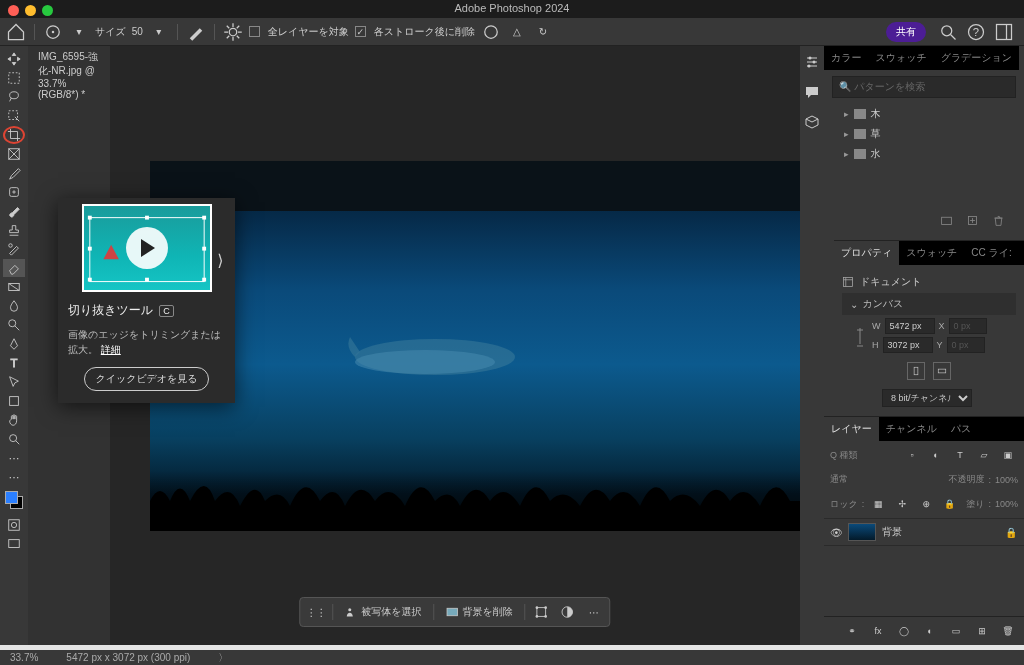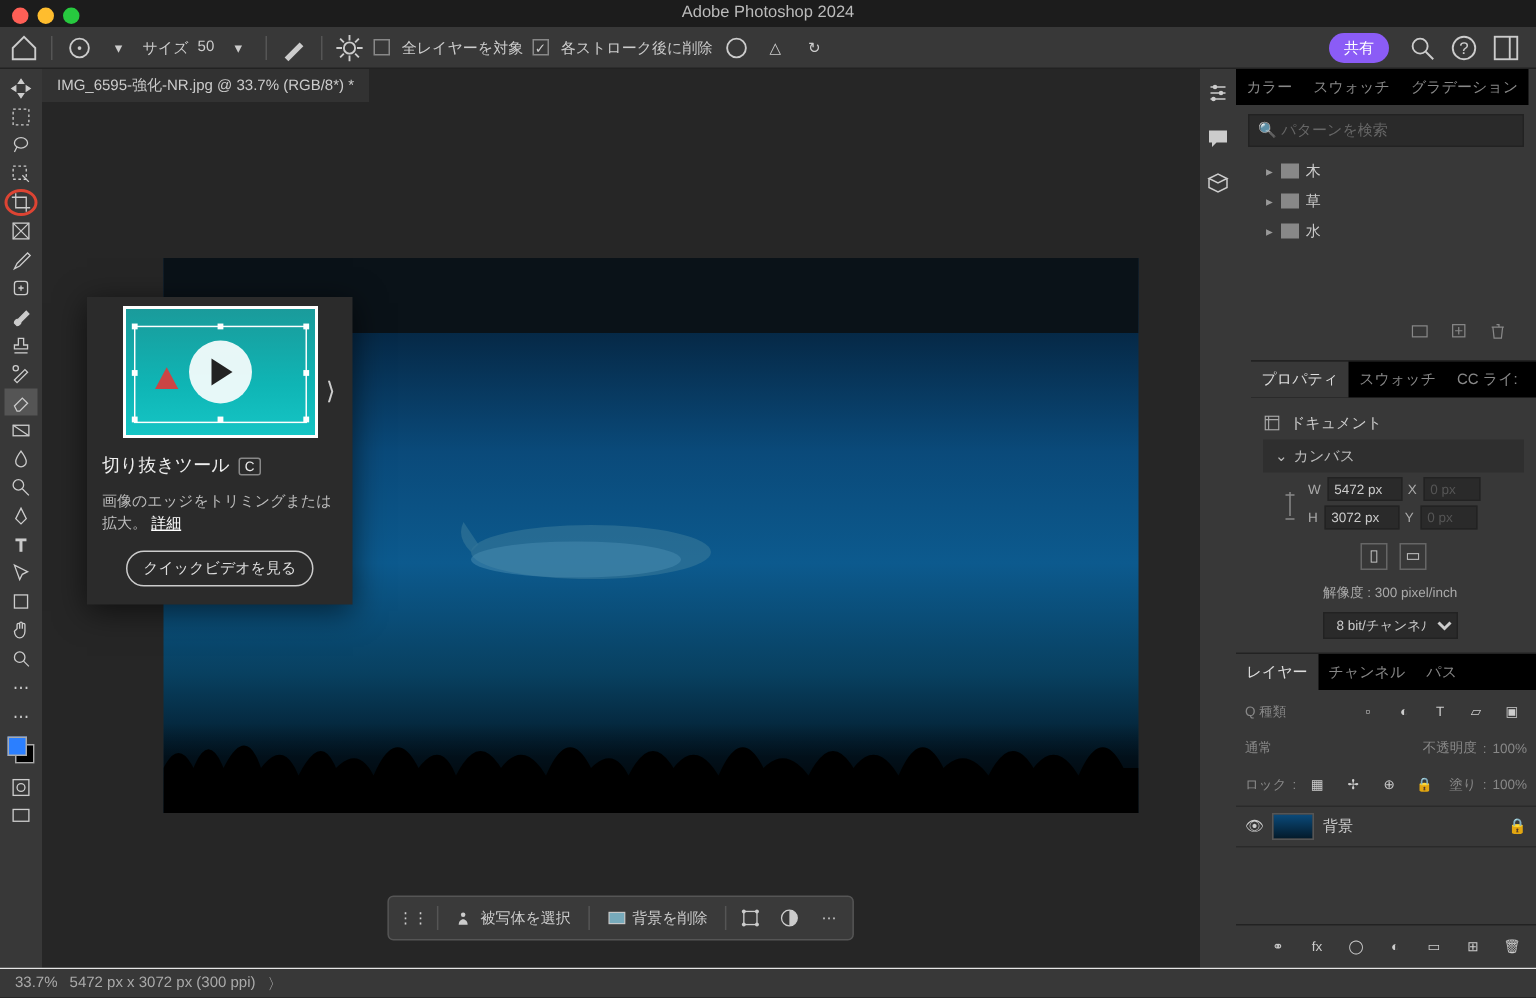--- a/index.html
+++ b/index.html
@@ -4,35 +4,35 @@
 <style>
 * { margin:0; padding:0; box-sizing:border-box; font-family:"Hiragino Kaku Gothic Pro",sans-serif; }
 body { width:1024px; height:665px; background:#1c1c1c; color:#ccc; font-size:11px; overflow:hidden; position:relative; }
 .traffic-lights { position:absolute; top:5px; left:8px; display:flex; gap:6px; z-index:30; }
 .tl { width:11px; height:11px; border-radius:50%; }
 .tl.red{background:#ff5f56}.tl.yellow{background:#ffbd2e}.tl.green{background:#27c93f}
 .titlebar { height:18px; position:relative; }
 .app-title { position:absolute; left:50%; transform:translateX(-50%); top:2px; color:#bbb; font-size:11px; }
 .toolbar-top { height:28px; background:#383838; display:flex; align-items:center; padding:0 6px; gap:6px; font-size:10px; color:#ccc; border-bottom:1px solid #222; position:relative;}
 .icon-btn { width:20px; height:20px; display:flex; align-items:center; justify-content:center; color:#ccc; cursor:pointer; }
-.share-btn { background:#8b5cf6; color:#fff; padding:3px 10px; border-radius:10px; font-size:10px; margin-left:auto; }
+.share-btn { background:#4c1d95; color:#fff; padding:3px 10px; border-radius:10px; font-size:10px; margin-left:auto; }
 .top-right-icons { display:flex; gap:8px; align-items:center; margin-left:6px; margin-right:4px;}
 .sep { width:1px; height:16px; background:#555; margin:0 2px;}
 .checkbox { width:11px; height:11px; border:1px solid #888; display:inline-flex; align-items:center; justify-content:center; margin-right:2px;}
 .checkbox.checked::after{content:'✓';font-size:9px;color:#ccc;}
 .main { display:flex; height:calc(100% - 46px - 20px); }
 .tools-col { width:28px; background:#383838; display:flex; flex-direction:column; align-items:center; padding-top:4px; gap:1px; }
 .tool { width:22px; height:18px; display:flex; align-items:center; justify-content:center; color:#ccc; cursor:pointer; position:relative;}
 .tool svg{width:14px;height:14px;fill:#ccc;stroke:#ccc;}
 .tool.active { background:#555; }
 .crop-highlight{border:2px solid #d43;border-radius:50%;}
 .fg-swatch { width:18px; height:18px; margin-top:4px; position:relative;}
 .fg-swatch .fg{position:absolute;width:13px;height:13px;background:#2b7fff;border:1px solid #aaa;top:0;left:0;}
 .fg-swatch .bg{position:absolute;width:13px;height:13px;background:#000;border:1px solid #aaa;bottom:0;right:0;}
-.canvas-area { flex:1; background:#262626; position:relative; display:flex; flex-direction:column;}
+.canvas-area { flex:1; background:#262626; position:relative; display:flex; flex-direction:row;}
 .doc-tab { background:#323232; padding:4px 10px; font-size:10px; color:#ccc; width:fit-content;}
 .canvas-bg{flex:1;display:flex;align-items:center;justify-content:center;position:relative;padding-left:40px;}
 .image-placeholder { width:650px; height:370px; background:linear-gradient(180deg,#001a2e 0%,#062b4a 15%,#0a4a7a 35%,#0c5a8e 55%,#084060 75%,#031a2a 90%); position:relative; overflow:hidden;}
 .image-placeholder::before{content:'';position:absolute;top:0;left:0;right:0;height:50px;background:#0a1218;}
 .image-placeholder::after{content:'';position:absolute;bottom:0;left:0;right:0;height:60px;background:linear-gradient(0deg,#000 0%,transparent 100%);}
 .silhouettes{position:absolute;bottom:0;left:0;right:0;height:70px;}
 .silhouettes svg{width:100%;height:100%;}
 .whale{position:absolute;top:45%;left:30%;width:200px;height:60px;}
 .whale svg{width:100%;height:100%;fill:#1a5a7a;opacity:0.8;}
 
@@ -70,21 +70,21 @@
 .prop-row{display:flex;align-items:center;gap:6px;padding:3px 12px;color:#aaa;font-size:9px;}
 .prop-input{background:#2a2a2a;border:1px solid #222;padding:2px 4px;color:#ccc;width:50px;font-size:9px;}
 .prop-select{background:#2a2a2a;border:1px solid #222;padding:2px 4px;color:#ccc;width:90px;font-size:9px;}
 
 .layers-panel{border-top:1px solid #222; flex:1; display:flex; flex-direction:column;}
 .layer-controls{padding:4px 6px;display:flex;align-items:center;gap:4px;color:#888;font-size:9px;}
 .layer-row{padding:4px 6px;display:flex;align-items:center;gap:6px;border-top:1px solid #2a2a2a;border-bottom:1px solid #2a2a2a;}
 .layer-thumb{width:28px;height:18px;background:linear-gradient(180deg,#0a4a7a,#031a2a);border:1px solid #555;}
 .eye{width:12px;}
 
-.status-bar{height:20px;background:#383838;border-top:1px solid #e5e5e5;display:flex;align-items:center;padding:0 10px;gap:8px;font-size:10px;color:#aaa;}
+.status-bar{height:20px;background:#383838;border-top:5px solid #e5e5e5;display:flex;align-items:center;padding:0 10px;gap:28px;font-size:10px;color:#aaa;}
 svg{overflow:visible;}
 </style>
 </head>
 <body>
 
 <div class="traffic-lights">
   <div class="tl red"></div>
   <div class="tl yellow"></div>
   <div class="tl green"></div>
 </div>
@@ -475,23 +475,20 @@
                 <rect x="5" y="2" width="6" height="12" fill="none" stroke="#ccc"></rect>
               </svg>
             </span>
           <span class="icon-btn" style="border:1px solid #666;width:18px;height:18px;">
               <svg viewBox="0 0 16 16" width="10">
                 <rect x="2" y="5" width="12" height="6" fill="none" stroke="#ccc"></rect>
               </svg>
             </span>
         </div>
         <div class="prop-row" style="padding-left:40px;">
-            <span>解像度 : 300 pixel/inch</span>
-          </div>
-        <div class="prop-row" style="padding-left:40px;">
             <select class="prop-select"><option>8 bit/チャンネル</option></select>
           </div>
       </div>
     </div>
 
     <div class="layers-panel">
       <div class="panel-tabs">
         <div class="panel-tab active">レイヤー</div>
         <div class="panel-tab">チャンネル</div>
         <div class="panel-tab">パス</div>

